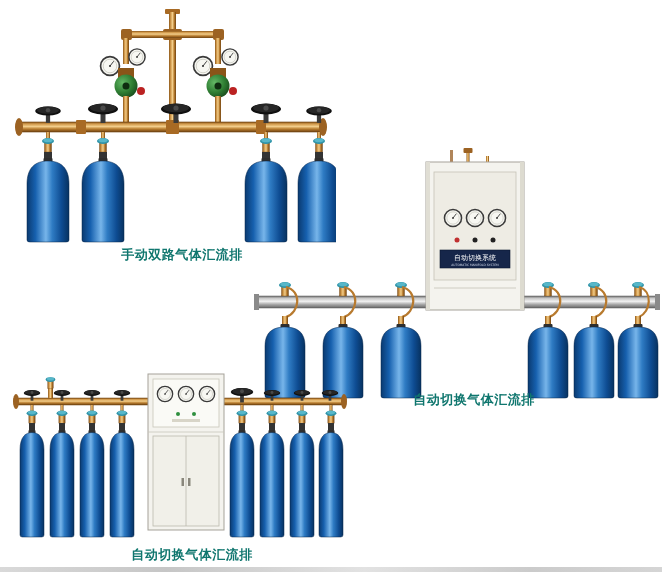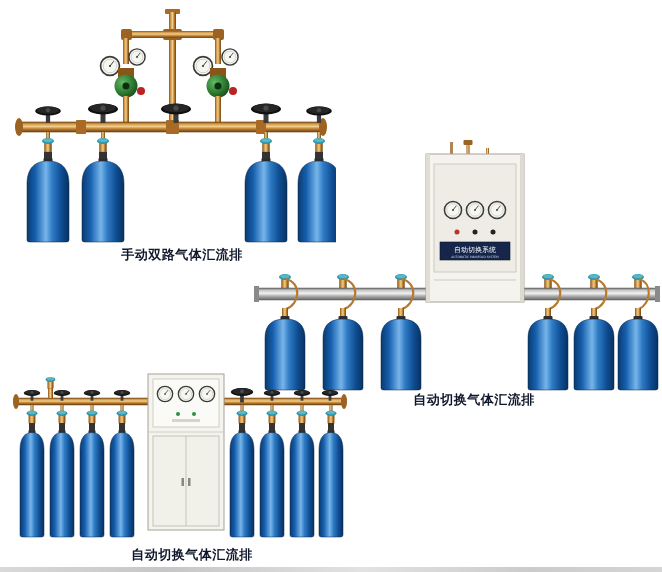--- a/index.html
+++ b/index.html
@@ -13,32 +13,32 @@
   .canvas { position:absolute; inset:0; background:#fff; }
   .figure { position:absolute; }
   .fig-svg { display:block; }
   .caption {
     position:absolute;
     width:180px;
     text-align:center;
     font-size:13px;
     font-weight:bold;
     letter-spacing:0.5px;
-    color:#0f172a;
+    color:#0f766e;
     font-family:"DejaVu Sans","Liberation Sans",sans-serif;
   }
   #cap1 { left:92px;  top:246px; }
   #cap2 { left:384px; top:391px; }
   #cap3 { left:102px; top:546px; }
   .bottom-strip {
     position:absolute; left:0; bottom:0; width:662px; height:5px;
     background:linear-gradient(90deg,#d9d9d9,#c6c6c6 25%,#e2e2e2 55%,#cbcbcb 80%,#d5d5d5);
   }
   #fig1 { left:6px;   top:6px; }
-  #fig2 { left:254px; top:140px; }
+  #fig2 { left:254px; top:148px; }
   #fig3 { left:10px;  top:368px; }
 </style>
 </head>
 <body>
 
 <div class="canvas">
 
   <svg width="0" height="0" style="position:absolute" aria-hidden="true">
     <defs>
       <linearGradient id="cylGrad" x1="0" y1="0" x2="1" y2="0">

